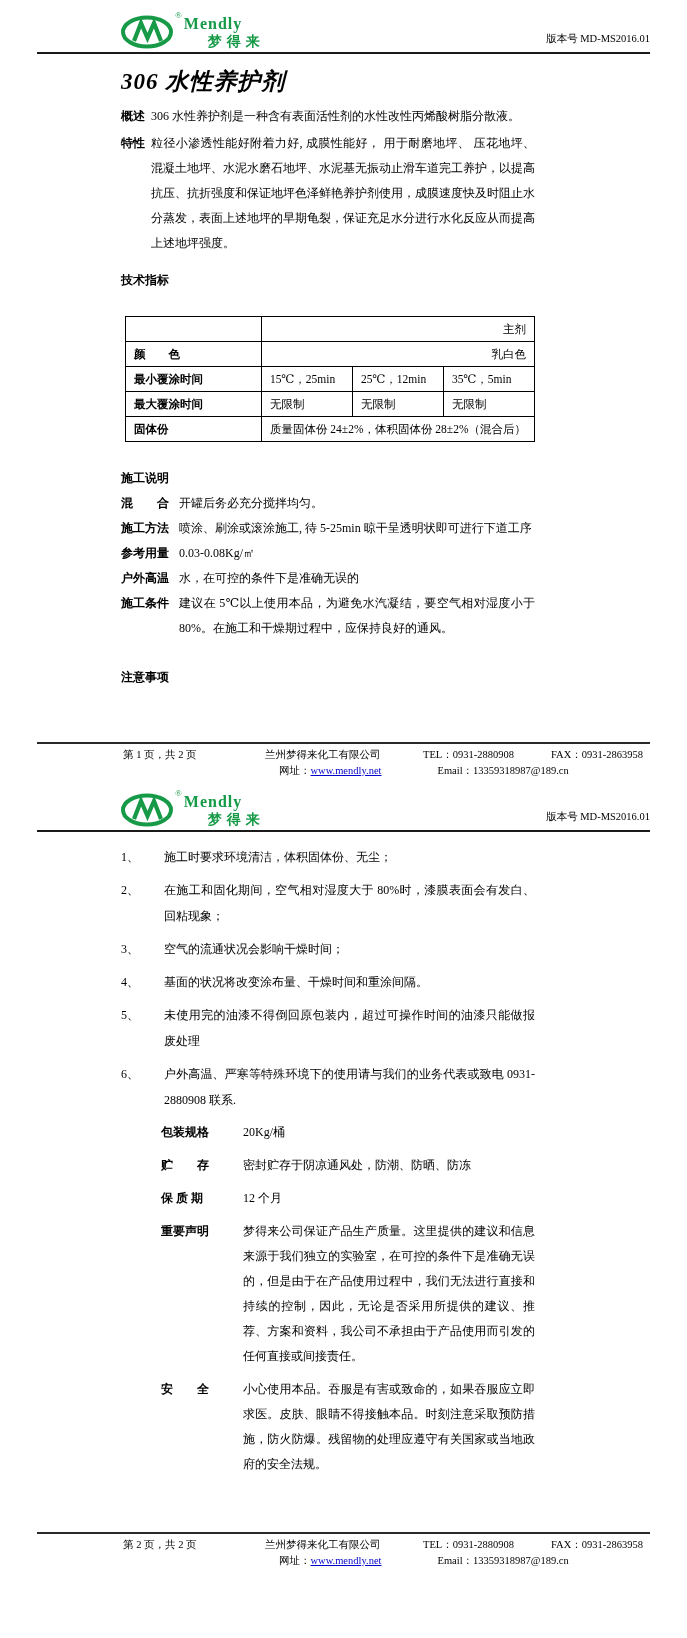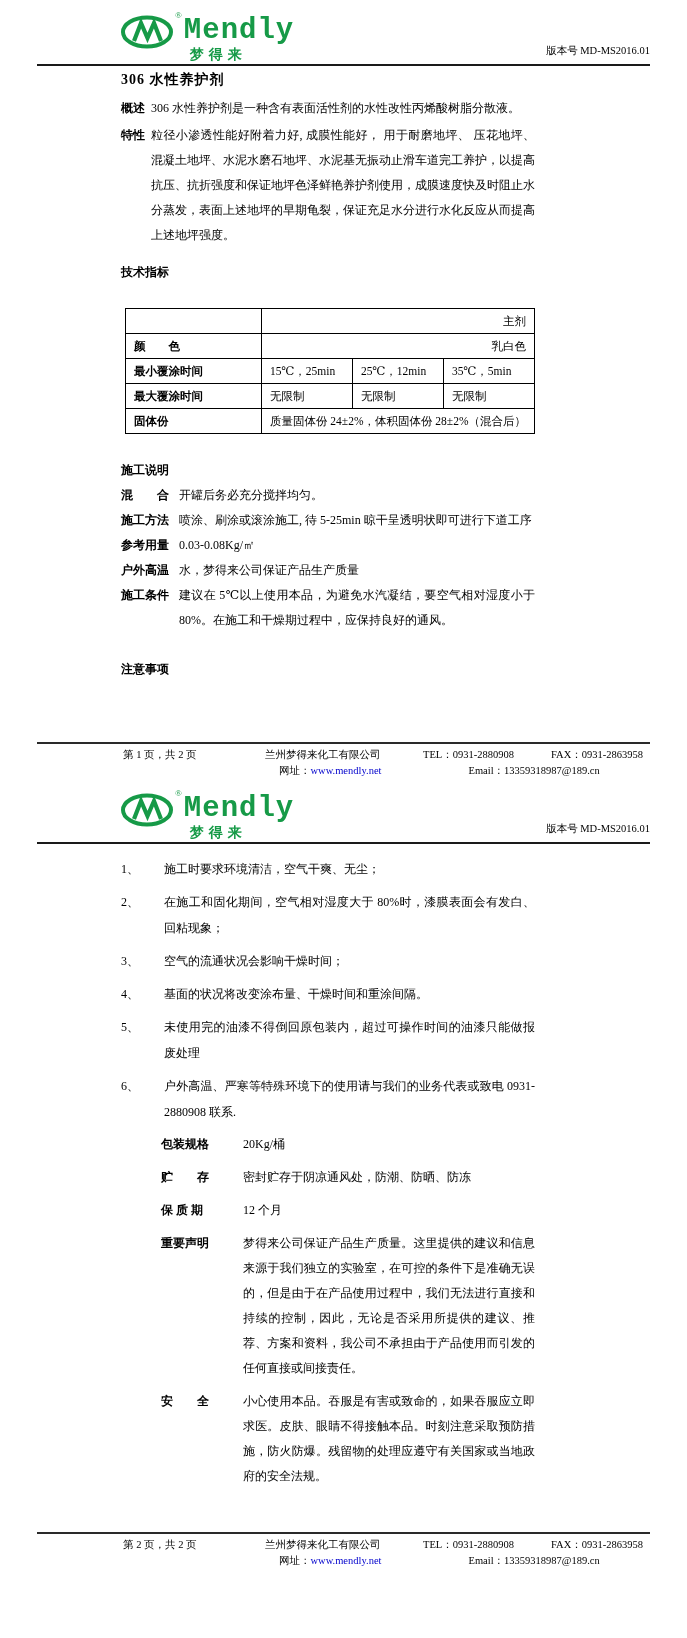--- a/index.html
+++ b/index.html
@@ -16,35 +16,35 @@
     padding:0 37px;
   }
   .page-1 { height:778px; }
   .page-2 { height:860px; }
 
   
   .hdr { display:flex; justify-content:space-between; align-items:flex-end; padding-top:13px; }
   .logo { margin-left:84px; display:flex; align-items:flex-start; }
   .logo-texts { display:flex; flex-direction:column; line-height:1; margin-left:2px; margin-top:3px; }
   .logo-en {
-    font-family:Liberation Mono, monospace;
-    font-weight:bold; font-size:29px; color:#169a47; letter-spacing:1px;
+    font-family:Liberation Serif, serif;
+    font-weight:bold; font-size:16px; color:#169a47; letter-spacing:1px;
   }
   .logo-cn {
     font-family:"Liberation Sans","DejaVu Sans",sans-serif;
     font-weight:bold; font-size:14px; color:#169a47;
-    margin-top:2px; margin-left:6px; letter-spacing:5px;
+    margin-top:2px; margin-left:24px; letter-spacing:5px;
   }
   .regmark { color:#169a47; font-size:9px; vertical-align:top; line-height:1; margin-top:-2px; }
   .version { font-size:10.5px; padding-bottom:3px; white-space:nowrap; }
   .rule { border:none; border-top:2px solid #1a1a1a; margin:3px 0 0 0; }
 
   
   .content { margin-left:84px; width:414px; text-align:justify; }
-  .title { font-size:14px; font-weight:bold; margin:5px 0 7px 0; letter-spacing:1px; }
+  .title { font-size:23px; font-weight:bold; margin:12px 0 7px 0; letter-spacing:1px;font-style:italic; }
   .sec-row { display:grid; grid-template-columns:26px 1fr; column-gap:4px; line-height:25px; margin-bottom:2px; }
   .lblb { font-weight:bold; white-space:pre; }
   .h2 { font-weight:bold; line-height:25px; }
   .h2.tech { margin-top:12px; }
   .h2.cons { margin-top:24px; }
   .h2.note { margin-top:24px; }
 
   
   table.spec { border-collapse:collapse; margin:23px 0 0 4px; table-layout:fixed; }
   table.spec td {
@@ -60,22 +60,22 @@
   .li-row { display:grid; grid-template-columns:32px 1fr; column-gap:11px; line-height:26px; margin-bottom:7px; }
   .li-num { white-space:pre; }
 
   
   .footer { margin-top:auto; border-top:2px solid #2a2a2a; padding-top:4px; font-size:10.5px; }
   .f1 { display:flex; align-items:baseline; }
   .f1 .pg { margin-left:86px; width:142px; }
   .f1 .co { width:158px; }
   .f1 .tel { width:128px; }
   .f2 { display:flex; margin-left:242px; margin-top:2px; }
-  .f2 .em { margin-left:87px; }
-  .link { color:#0000cc; cursor:pointer; }
+  .f2 .em { margin-left:56px; }
+  .link { color:#0000cc; text-decoration:underline; cursor:pointer; }
   .end-spacer { height:70px; }
 </style>
 </head>
 <body>
 
 <div class="page page-1">
 
   <div class="hdr">
     <div class="logo">
       <svg width="54" height="36" viewBox="0 0 54 36">
@@ -150,21 +150,21 @@
     <div class="con-row">
       <span class="lblb">施工方法</span>
       <span>喷涂、刷涂或滚涂施工, 待 5-25min 晾干呈透明状即可进行下道工序</span>
     </div>
     <div class="con-row">
       <span class="lblb">参考用量</span>
       <span>0.03-0.08Kg/㎡</span>
     </div>
     <div class="con-row">
       <span class="lblb">户外高温</span>
-      <span>水，梦得来公司保证产品生产质量</span>
+      <span>水，在可控的条件下是准确无误的</span>
     </div>
     <div class="con-row">
       <span class="lblb">施工条件</span>
       <span>建议在 5℃以上使用本品，为避免水汽凝结，要空气相对湿度小于 80%。在施工和干燥期过程中，应保持良好的通风。</span>
     </div>
 
     <div class="h2 note">注意事项</div>
   </div>
 
   <div class="footer">
@@ -196,21 +196,21 @@
       </span>
     </div>
     <div class="version">版本号 MD-MS2016.01</div>
   </div>
   <hr class="rule">
 
   <div class="content" style="margin-top:12px;">
 
     <div class="li-row">
       <span class="li-num">1、</span>
-      <span>施工时要求环境清洁，空气干爽、无尘；</span>
+      <span>施工时要求环境清洁，体积固体份、无尘；</span>
     </div>
     <div class="li-row">
       <span class="li-num">2、</span>
       <span>在施工和固化期间，空气相对湿度大于 80%时，漆膜表面会有发白、回粘现象；</span>
     </div>
     <div class="li-row">
       <span class="li-num">3、</span>
       <span>空气的流通状况会影响干燥时间；</span>
     </div>
     <div class="li-row">

